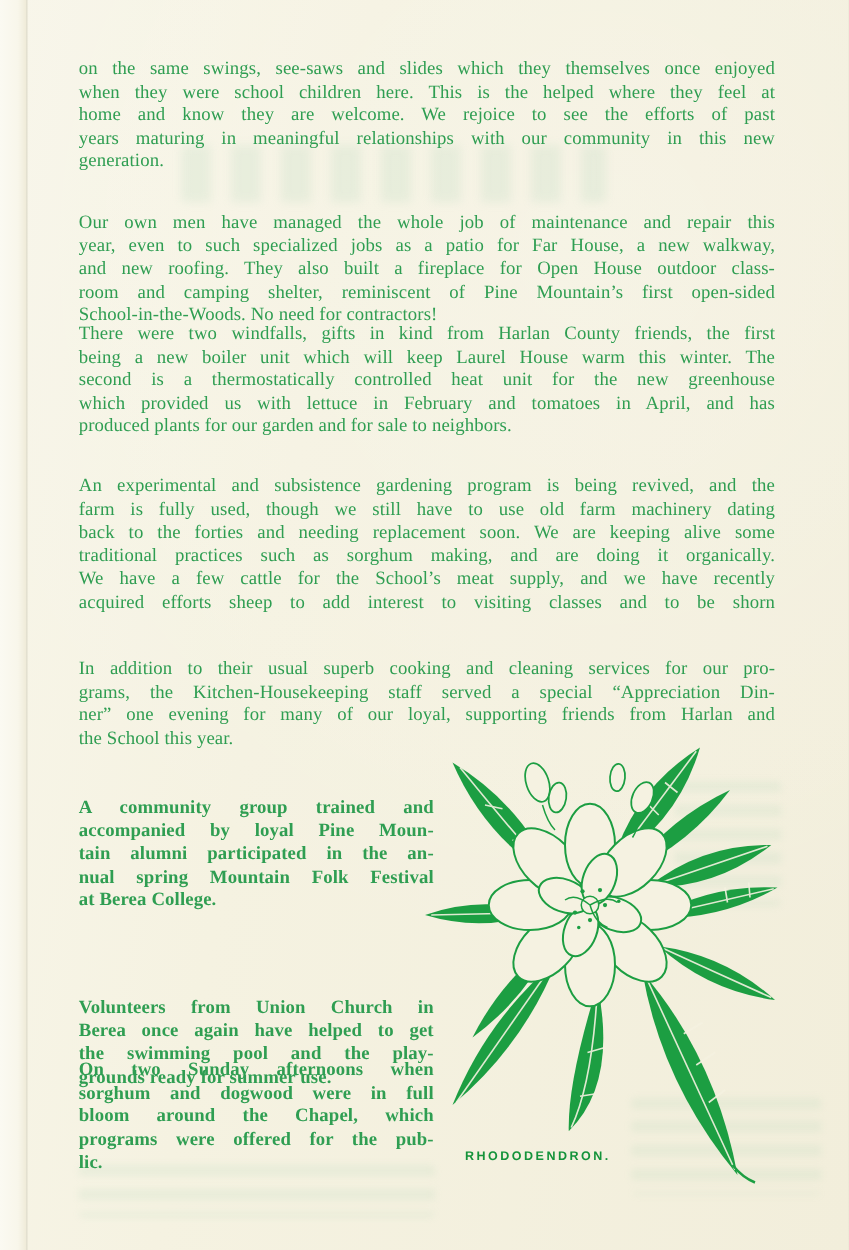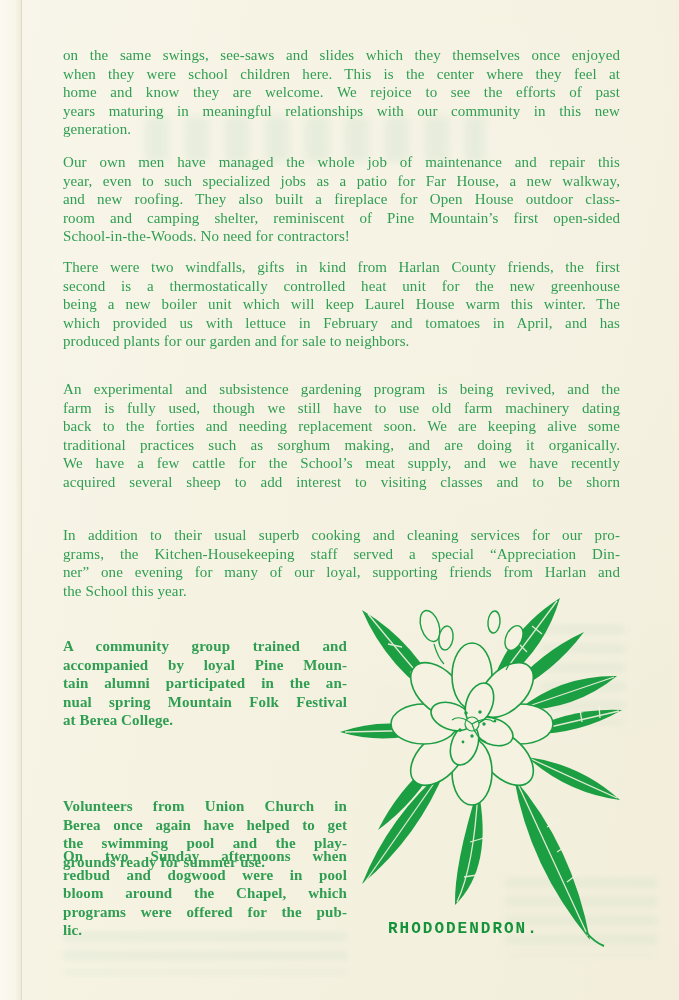--- a/index.html
+++ b/index.html
@@ -28,68 +28,68 @@
     opacity:.55;filter:blur(4px);
   }
   .ghost-lines{
     background:repeating-linear-gradient(180deg, rgba(158,204,172,.26) 0 9px, rgba(0,0,0,0) 9px 19px);
     opacity:.55;
   }
   
   .flower{position:absolute;left:332px;top:592px;width:300px;height:360px;margin:0;}
   .flower svg{display:block;width:100%;height:100%;}
   .flower-caption{
-    position:absolute;left:56px;top:328px;margin:0;
-    color:#14933a;font-size:16px;letter-spacing:2px;font-weight:bold;
-    font-family:Liberation Mono, monospace;
+    position:absolute;left:40px;top:328px;margin:0;
+    color:#14933a;font-size:10px;letter-spacing:2px;font-weight:bold;
+    font-family:Liberation Sans, sans-serif;
   }
 </style>
 </head>
 <body>
 
 <div class="page">
 
   <div class="left-edge"></div>
 
   <div class="ghost ghost-headline" style="left:145px;top:116px;width:340px;height:46px"></div>
   <div class="ghost ghost-lines" style="left:540px;top:625px;width:85px;height:100px"></div>
   <div class="ghost ghost-lines" style="left:505px;top:878px;width:152px;height:78px"></div>
   <div class="ghost ghost-lines" style="left:63px;top:932px;width:285px;height:42px"></div>
 
   <p class="para" style="top:46px">
     <span class="ln">on the same swings, see-saws and slides which they themselves once enjoyed</span>
-    <span class="ln">when they were school children here. This is the center where they feel at</span>
+    <span class="ln">when they were school children here. This is the helped where they feel at</span>
     <span class="ln">home and know they are welcome. We rejoice to see the efforts of past</span>
     <span class="ln">years maturing in meaningful relationships with our community in this new</span>
     <span class="ln ln-last">generation.</span>
   </p>
 
-  <p class="para" style="top:153px">
+  <p class="para" style="top:169px">
     <span class="ln">Our own men have managed the whole job of maintenance and repair this</span>
     <span class="ln">year, even to such specialized jobs as a patio for Far House, a new walkway,</span>
     <span class="ln">and new roofing. They also built a fireplace for Open House outdoor class-</span>
     <span class="ln">room and camping shelter, reminiscent of Pine Mountain’s first open-sided</span>
     <span class="ln ln-last">School-in-the-Woods. No need for contractors!</span>
   </p>
 
   <p class="para" style="top:258px">
     <span class="ln">There were two windfalls, gifts in kind from Harlan County friends, the first</span>
+    <span class="ln">being a new boiler unit which will keep Laurel House warm this winter. The</span>
     <span class="ln">second is a thermostatically controlled heat unit for the new greenhouse</span>
-    <span class="ln">being a new boiler unit which will keep Laurel House warm this winter. The</span>
     <span class="ln">which provided us with lettuce in February and tomatoes in April, and has</span>
     <span class="ln ln-last">produced plants for our garden and for sale to neighbors.</span>
   </p>
 
   <p class="para" style="top:380px">
     <span class="ln">An experimental and subsistence gardening program is being revived, and the</span>
     <span class="ln">farm is fully used, though we still have to use old farm machinery dating</span>
     <span class="ln">back to the forties and needing replacement soon. We are keeping alive some</span>
     <span class="ln">traditional practices such as sorghum making, and are doing it organically.</span>
     <span class="ln">We have a few cattle for the School’s meat supply, and we have recently</span>
-    <span class="ln">acquired several sheep to add interest to visiting classes and to be shorn</span>
+    <span class="ln">acquired efforts sheep to add interest to visiting classes and to be shorn</span>
   </p>
 
   <p class="para" style="top:526px">
     <span class="ln">In addition to their usual superb cooking and cleaning services for our pro-</span>
     <span class="ln">grams, the Kitchen-Housekeeping staff served a special “Appreciation Din-</span>
     <span class="ln">ner” one evening for many of our loyal, supporting friends from Harlan and</span>
     <span class="ln ln-last">the School this year.</span>
   </p>
 
   <p class="para col" style="top:637px">
@@ -102,21 +102,21 @@
 
   <p class="para col" style="top:797px">
     <span class="ln">Volunteers from Union Church in</span>
     <span class="ln">Berea once again have helped to get</span>
     <span class="ln">the swimming pool and the play-</span>
     <span class="ln ln-last">grounds ready for summer use.</span>
   </p>
 
   <p class="para col" style="top:847px">
     <span class="ln">On two Sunday afternoons when</span>
-    <span class="ln">redbud and dogwood were in pool</span>
+    <span class="ln">sorghum and dogwood were in full</span>
     <span class="ln">bloom around the Chapel, which</span>
     <span class="ln">programs were offered for the pub-</span>
     <span class="ln ln-last">lic.</span>
   </p>
 
   <figure class="flower">
     <svg viewBox="0 0 300 360" xmlns="http://www.w3.org/2000/svg">
       <g fill="#1c9e42" stroke="none">
         <path d="M112,112 Q55.9,78.2 30,18 Q86.1,51.8 112,112 Z"></path>
         <path d="M158,98 Q175.5,38.7 228,6 Q210.5,65.3 158,98 Z"></path>

